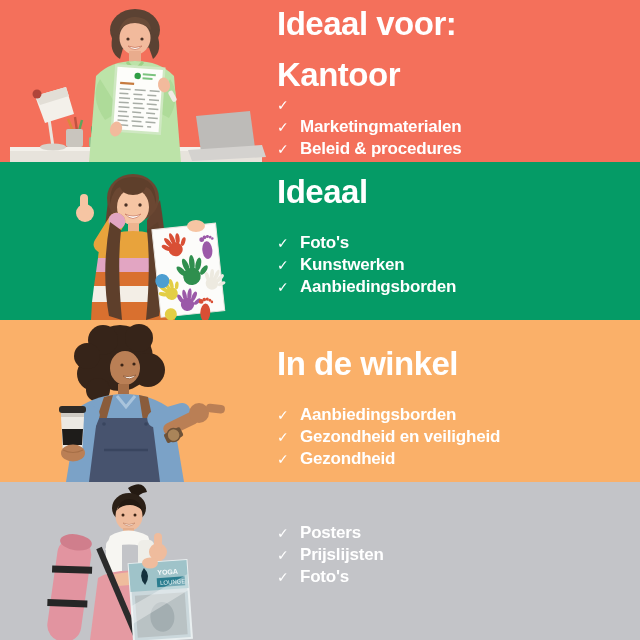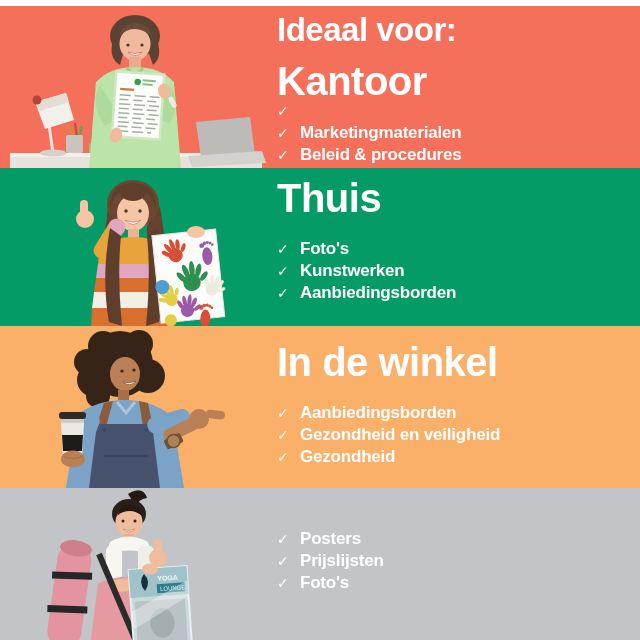--- a/index.html
+++ b/index.html
@@ -1,31 +1,31 @@
 <!DOCTYPE html>
 <html><head>
 <meta charset="utf-8">
 <style>
   * { margin:0; padding:0; box-sizing:border-box; }
   html,body { width:640px; height:640px; overflow:hidden; }
   body { font-family:"Liberation Sans","DejaVu Sans",sans-serif; }
   .poster { position:relative; width:640px; height:640px; }
   .band { position:relative; width:640px; overflow:hidden; }
-  .band-0 { height:162px;margin-top:6px; }
+  .band-0 { height:162px; }
   .band-1 { height:158px; }
   .band-2 { height:162px; }
   .band-3 { height:158px; }
   .photo { position:absolute; left:0; top:0; }
   .text { position:absolute; left:277px; top:0; right:8px; color:#fff; }
   .intro { font-size:33px; font-weight:700; line-height:38px; letter-spacing:-0.5px; }
-  .heading { font-size:40px; font-weight:700; line-height:36px; letter-spacing:-0.5px; }
+  .heading { font-size:33px; font-weight:700; line-height:36px; letter-spacing:-0.5px; }
   .band-0 .text { padding-top:5px; }
   .band-0 .heading { margin-top:14px; }
   .band-1 .text { padding-top:12px; }
-  .band-2 .text { padding-top:18px; }
+  .band-2 .text { padding-top:18px;margin-top:8px; }
   .band-3 .text { padding-top:20px; }
   ul.checklist { list-style:none; margin-top:2px; }
   .band-1 ul.checklist { margin-top:22px; }
   .band-2 ul.checklist { margin-top:22px; }
   .band-3 ul.checklist { margin-top:20px; }
   ul.checklist li { font-size:17px; font-weight:700; line-height:21px; letter-spacing:-0.2px;
                     display:flex; align-items:baseline; }
   .chk { display:inline-block; width:23px; font-size:14px; font-weight:700; }
 </style>
 </head>
@@ -182,21 +182,21 @@
         <use href="#hp2" fill="#EDEAE0" transform="translate(211,122) rotate(30) scale(0.9)"></use>
         <use href="#hp2" fill="#E3CE45" transform="translate(168,128) rotate(-30) scale(0.9)"></use>
         <use href="#hp2" fill="#9B59A8" transform="translate(184,140) rotate(12) scale(0.95)"></use>
         <use href="#fp2" fill="#D94F35" transform="translate(201,148) rotate(8)"></use>
         <circle cx="161" cy="116" r="7" fill="#4D9ED1"></circle>
         <circle cx="166" cy="150" r="6" fill="#E3CE45"></circle>
       </g>
       <ellipse cx="196" cy="64" rx="9" ry="6" fill="#F6C5A3"></ellipse>
     </svg>
     <div class="text">
-      <h2 class="heading">Thuis</h2>
+      <h2 class="heading">Ideaal</h2>
       <ul class="checklist">
         <li>
             <span class="chk">✓</span>
             <span>Foto's</span>
           </li>
         <li>
             <span class="chk">✓</span>
             <span>Kunstwerken</span>
           </li>
         <li>

